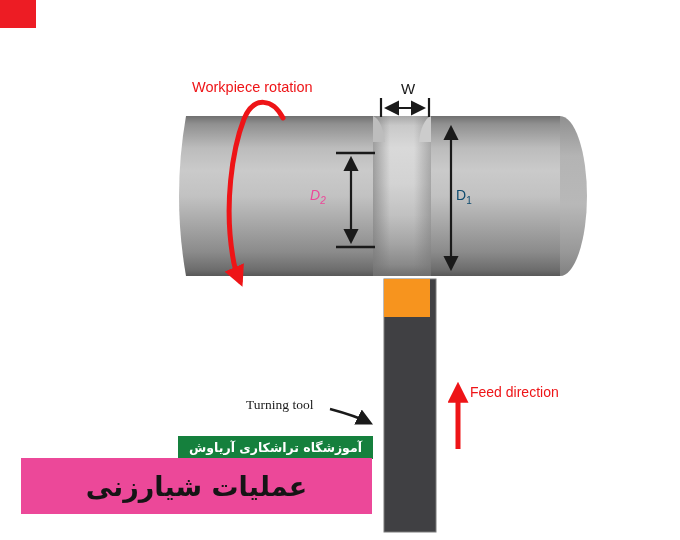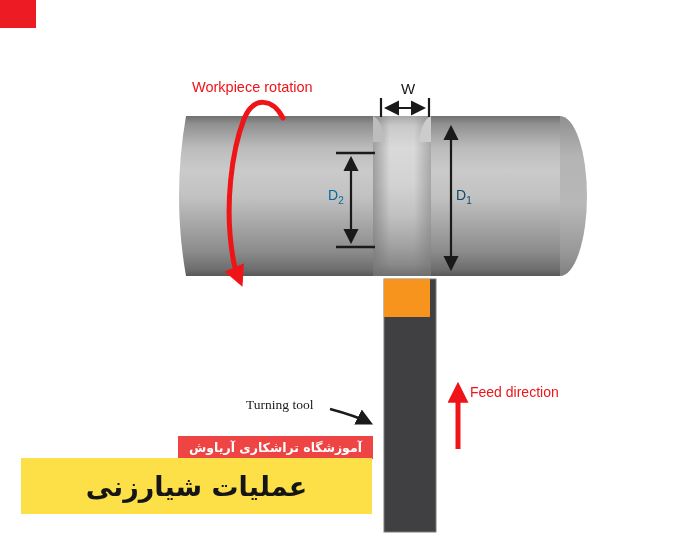--- a/index.html
+++ b/index.html
@@ -7,21 +7,21 @@
     position:relative;width:680px;height:540px;background:#ffffff;overflow:hidden;
     font-family:"Liberation Sans", sans-serif;
   }
   .abs{position:absolute;}
   .corner-marker{left:0;top:0;width:36px;height:28px;}
   .diagram-svg{left:0;top:0;width:680px;height:540px;}
   .lbl{position:absolute;white-space:nowrap;}
   .lbl-rotation{left:192px;top:79px;font-size:14.5px;color:#ee1417;}
   .lbl-w{left:401px;top:80px;font-size:15px;color:#1a1a1a;}
   .lbl-d1{left:456px;top:187px;font-size:14px;color:#0c4a6e;}
-  .lbl-d2{left:328px;top:187px;font-size:14px;color:#0369a1;}
+  .lbl-d2{left:310px;top:187px;font-size:14px;color:#ec4899;font-style:italic;}
   .sub{font-size:10px;vertical-align:-4px;}
   .lbl-turning{left:246px;top:397px;font-size:13.5px;color:#1a1a1a;font-family:Liberation Serif, serif;}
   .lbl-feed{left:470px;top:384px;font-size:14px;color:#ee1417;}
   .banner{position:absolute;display:flex;align-items:center;justify-content:center;direction:rtl;
     font-family:"DejaVu Sans", sans-serif;font-weight:bold;}
   .banner-school{left:178px;top:436px;width:195px;height:23px;color:#ffffff;font-size:12.5px;}
   .banner-title{left:21px;top:458px;width:351px;height:56px;color:#151515;font-size:27px;}
 </style>
 </head>
 <body>
@@ -110,17 +110,17 @@
   <div class="lbl lbl-w">W</div>
 
   <div class="lbl lbl-d1"><span>D</span><span class="sub">1</span></div>
 
   <div class="lbl lbl-d2"><span>D</span><span class="sub">2</span></div>
 
   <div class="lbl lbl-turning">Turning tool</div>
 
   <div class="lbl lbl-feed">Feed direction</div>
 
-  <div class="banner banner-school" style="background:#ef4444;">آموزشگاه تراشکاری آریاوش</div>
+  <div class="banner banner-school" style="background:#15803d;">آموزشگاه تراشکاری آریاوش</div>
 
-  <div class="banner banner-title" style="background:#fde047;">عملیات شیارزنی</div>
+  <div class="banner banner-title" style="background:#ec4899;">عملیات شیارزنی</div>
 
 </div>
 
 </body></html>

